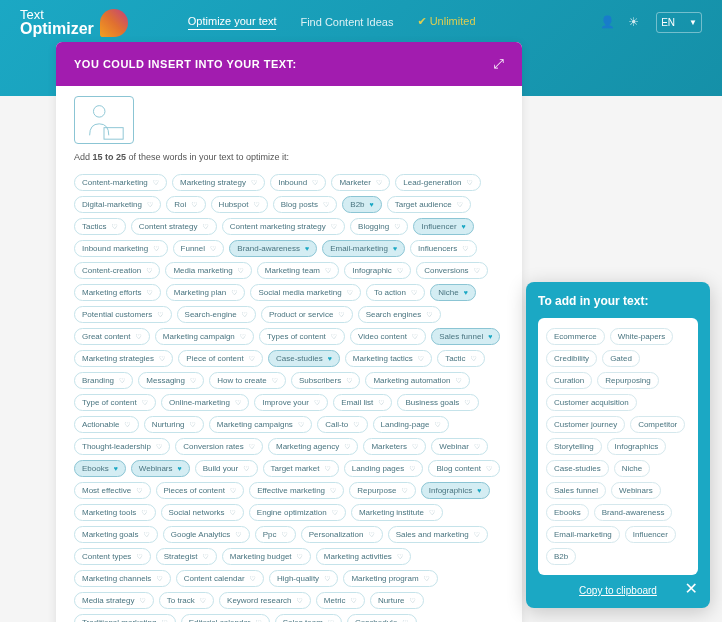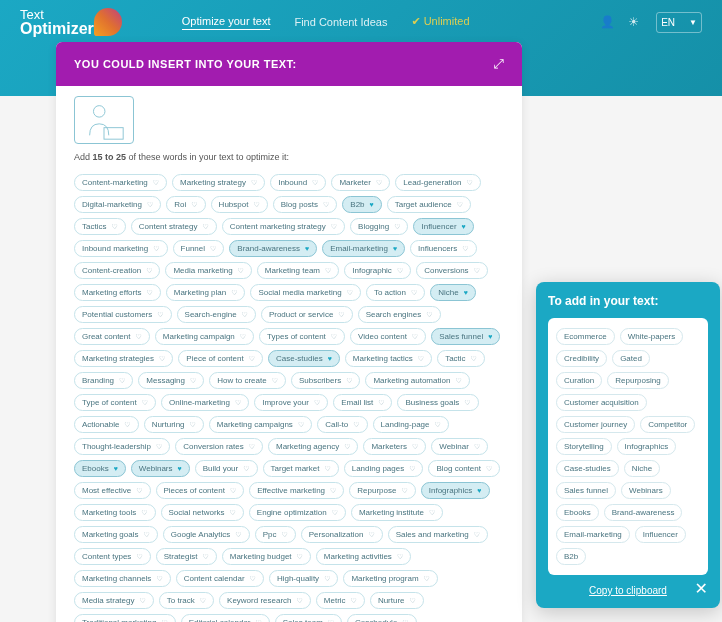--- a/index.html
+++ b/index.html
@@ -1,19 +1,19 @@
 <!DOCTYPE html>
 <html><head>
 <meta charset="utf-8">
 <style>
 *{margin:0;padding:0;box-sizing:border-box;font-family:Arial,sans-serif}
 body{background:#f5f5f5;width:722px;height:622px;overflow:hidden;position:relative}
 .header{background:linear-gradient(135deg,#1ba8c4,#1590a8);height:96px;position:relative}
 .nav{display:flex;align-items:center;padding:8px 20px;gap:20px}
-.logo{display:flex;}
+.logo{display:flex;align-items:center;gap:6px}
 .logo-text{color:#fff;font-size:13px;line-height:1}
 .logo-main{font-size:16px;font-weight:bold}
 .logo-icon{width:28px;height:28px;background:linear-gradient(45deg,#f4a020,#e07030,#c04080);border-radius:50% 50% 50% 10%;position:relative}
 .nav-items{display:flex;gap:24px;margin-left:40px;align-items:center}
 .nav-item{color:#fff;font-size:11px;opacity:0.85;cursor:pointer;padding-bottom:2px}
 .nav-item.active{opacity:1;border-bottom:1px solid #fff}
 .nav-item.unlimited{color:#ffd740}
 .nav-right{margin-left:auto;display:flex;gap:12px;align-items:center}
 .icon-btn{width:16px;height:16px;opacity:0.8;cursor:pointer;color:#fff;font-size:12px}
 .lang-sel{border:1px solid rgba(255,255,255,.4);padding:4px 4px;border-radius:3px;color:#fff;font-size:10px;cursor:pointer;display:flex;align-items:center;gap:14px}
@@ -25,21 +25,21 @@
 .card-body{padding:10px 18px 18px}
 .illus{width:60px;height:48px;border:1px solid #8bc5d4;border-radius:4px;margin-bottom:8px;position:relative;overflow:hidden}
 .illus svg{width:100%;height:100%}
 .instr{font-size:9px;color:#555;margin-bottom:12px}
 .instr b{font-weight:bold}
 .tags{display:flex;flex-wrap:wrap;gap:5px}
 .tag{display:inline-flex;align-items:center;gap:5px;padding:3px 7px;border:1px solid #c5e3ea;border-radius:10px;background:#fff;font-size:8px;color:#4a7580;cursor:pointer;white-space:nowrap}
 .tag.sel{background:#d4edf3;border-color:#8bc5d4}
 .tag-heart{font-size:7px;color:#9db8c0;cursor:pointer}
 .tag.sel .tag-heart{color:#1ba8c4}
-.side-card{position:absolute;right:2px;bottom:14px;width:184px;background:#1ba8c4;border-radius:8px;padding:12px;box-shadow:0 4px 20px rgba(0,0,0,.2)}
+.side-card{position:absolute;right:12px;bottom:14px;width:184px;background:#1ba8c4;border-radius:8px;padding:12px;box-shadow:0 4px 20px rgba(0,0,0,.2)}
 .side-title{color:#fff;font-size:12px;font-weight:600;margin-bottom:10px}
 .side-tags{background:#fff;border-radius:6px;padding:10px 8px;display:flex;flex-wrap:wrap;gap:5px;margin-bottom:10px}
 .stag{font-size:8px;color:#4a7580;padding:3px 7px;border:1px solid #d5e8ed;border-radius:9px;background:#fff;white-space:nowrap}
 .copy-link{color:#fff;text-align:center;font-size:10px;text-decoration:underline;cursor:pointer;display:block;}
 .close-x{position:absolute;right:12px;bottom:10px;color:#fff;font-size:16px;cursor:pointer;font-weight:300}
 </style>
 </head>
 <body>
 
 <div class="header">

